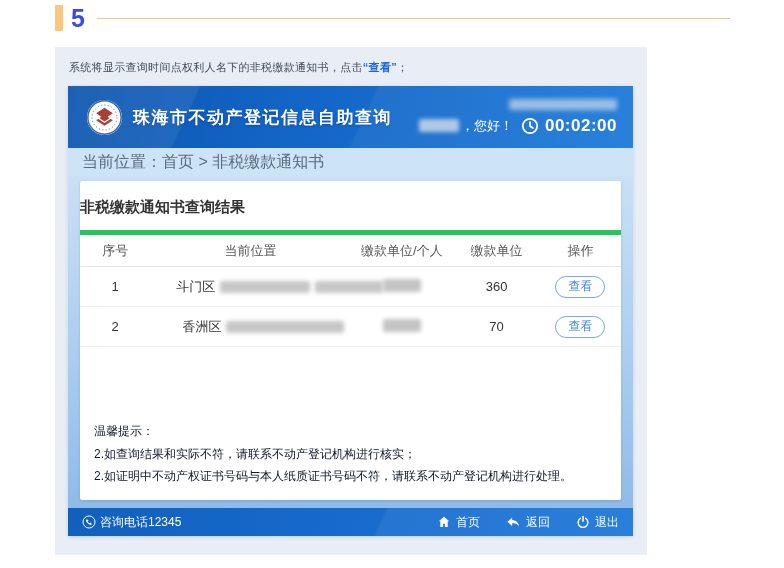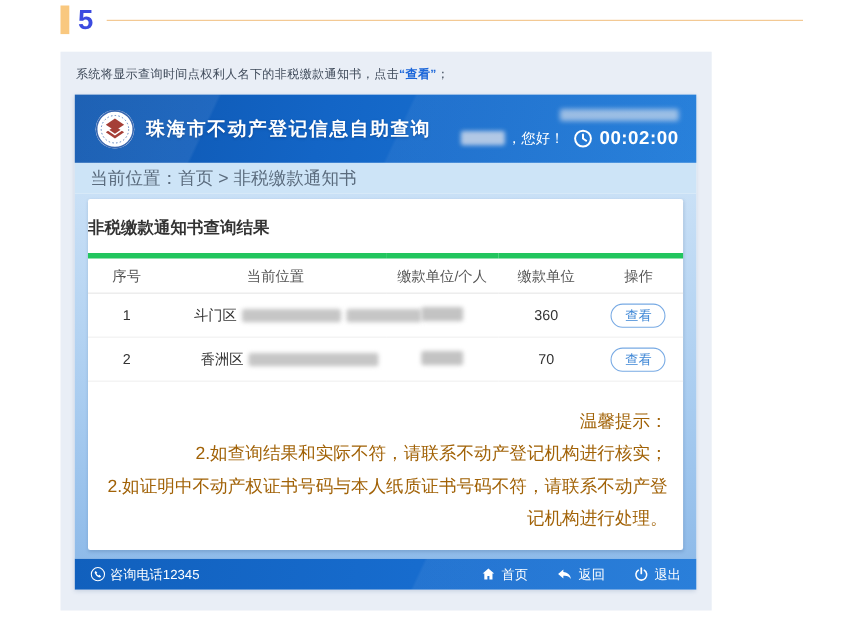--- a/index.html
+++ b/index.html
@@ -52,24 +52,24 @@
   table.result { width:100%; border-collapse:collapse; font-size:13px; table-layout:fixed; }
   table.result thead tr { height:34px; border-top:5px solid #22c55e; border-bottom:1px solid #e6e6e6; }
   table.result th { font-weight:normal; color:#555; }
   table.result tbody tr { height:40px; border-bottom:1px solid #f0f0f0; color:#333; }
   table.result th, table.result td { text-align:center; vertical-align:middle; }
   td.loc { text-align:left; padding-left:26px; white-space:nowrap; }
   .blur-addr { height:12px; background:#c6c6c6; vertical-align:middle; margin-left:5px; }
   .blur-payer { width:38px; height:13px; background:#c3c3c3; }
   .w90 { width:90px; } .w70 { width:68px; } .w118 { width:118px; }
   .view-btn { display:inline-block; min-width:50px; padding:2px 12px; font-size:12px; color:#3f87d6;
-    background:#fff; border:1px solid #78aae4; border-radius:11px; line-height:16px; cursor:pointer; }
+    background:#fff; border:1px solid #78aae4; border-radius:11px; line-height:16px; cursor:pointer;font-family:Liberation Mono, monospace; }
 
   .spacer { flex:1; }
-  .tips { padding:0 14px 13px 14px; font-size:16px; color:#a16207; line-height:1.85;text-align:right; }
+  .tips { padding:0 14px 13px 14px; font-size:12px; color:#0f172a; line-height:1.85; }
 
   
   .app-footer { height:28px; flex:0 0 28px; position:relative; display:flex; align-items:center;
     padding:0 14px; color:#fff; font-size:12px;
     background:linear-gradient(100deg,#1160bd 0%,#176cce 55%,#1d77d8 100%); }
   .app-footer::after { content:""; position:absolute; inset:0; pointer-events:none;
     background:linear-gradient(115deg, rgba(255,255,255,0) 55%, rgba(255,255,255,.06) 55.5%); }
   .f-left { display:flex; align-items:center; gap:4px; }
   .f-right { margin-left:auto; display:flex; align-items:center; gap:26px; }
   .f-item { display:flex; align-items:center; gap:5px; cursor:pointer; }

